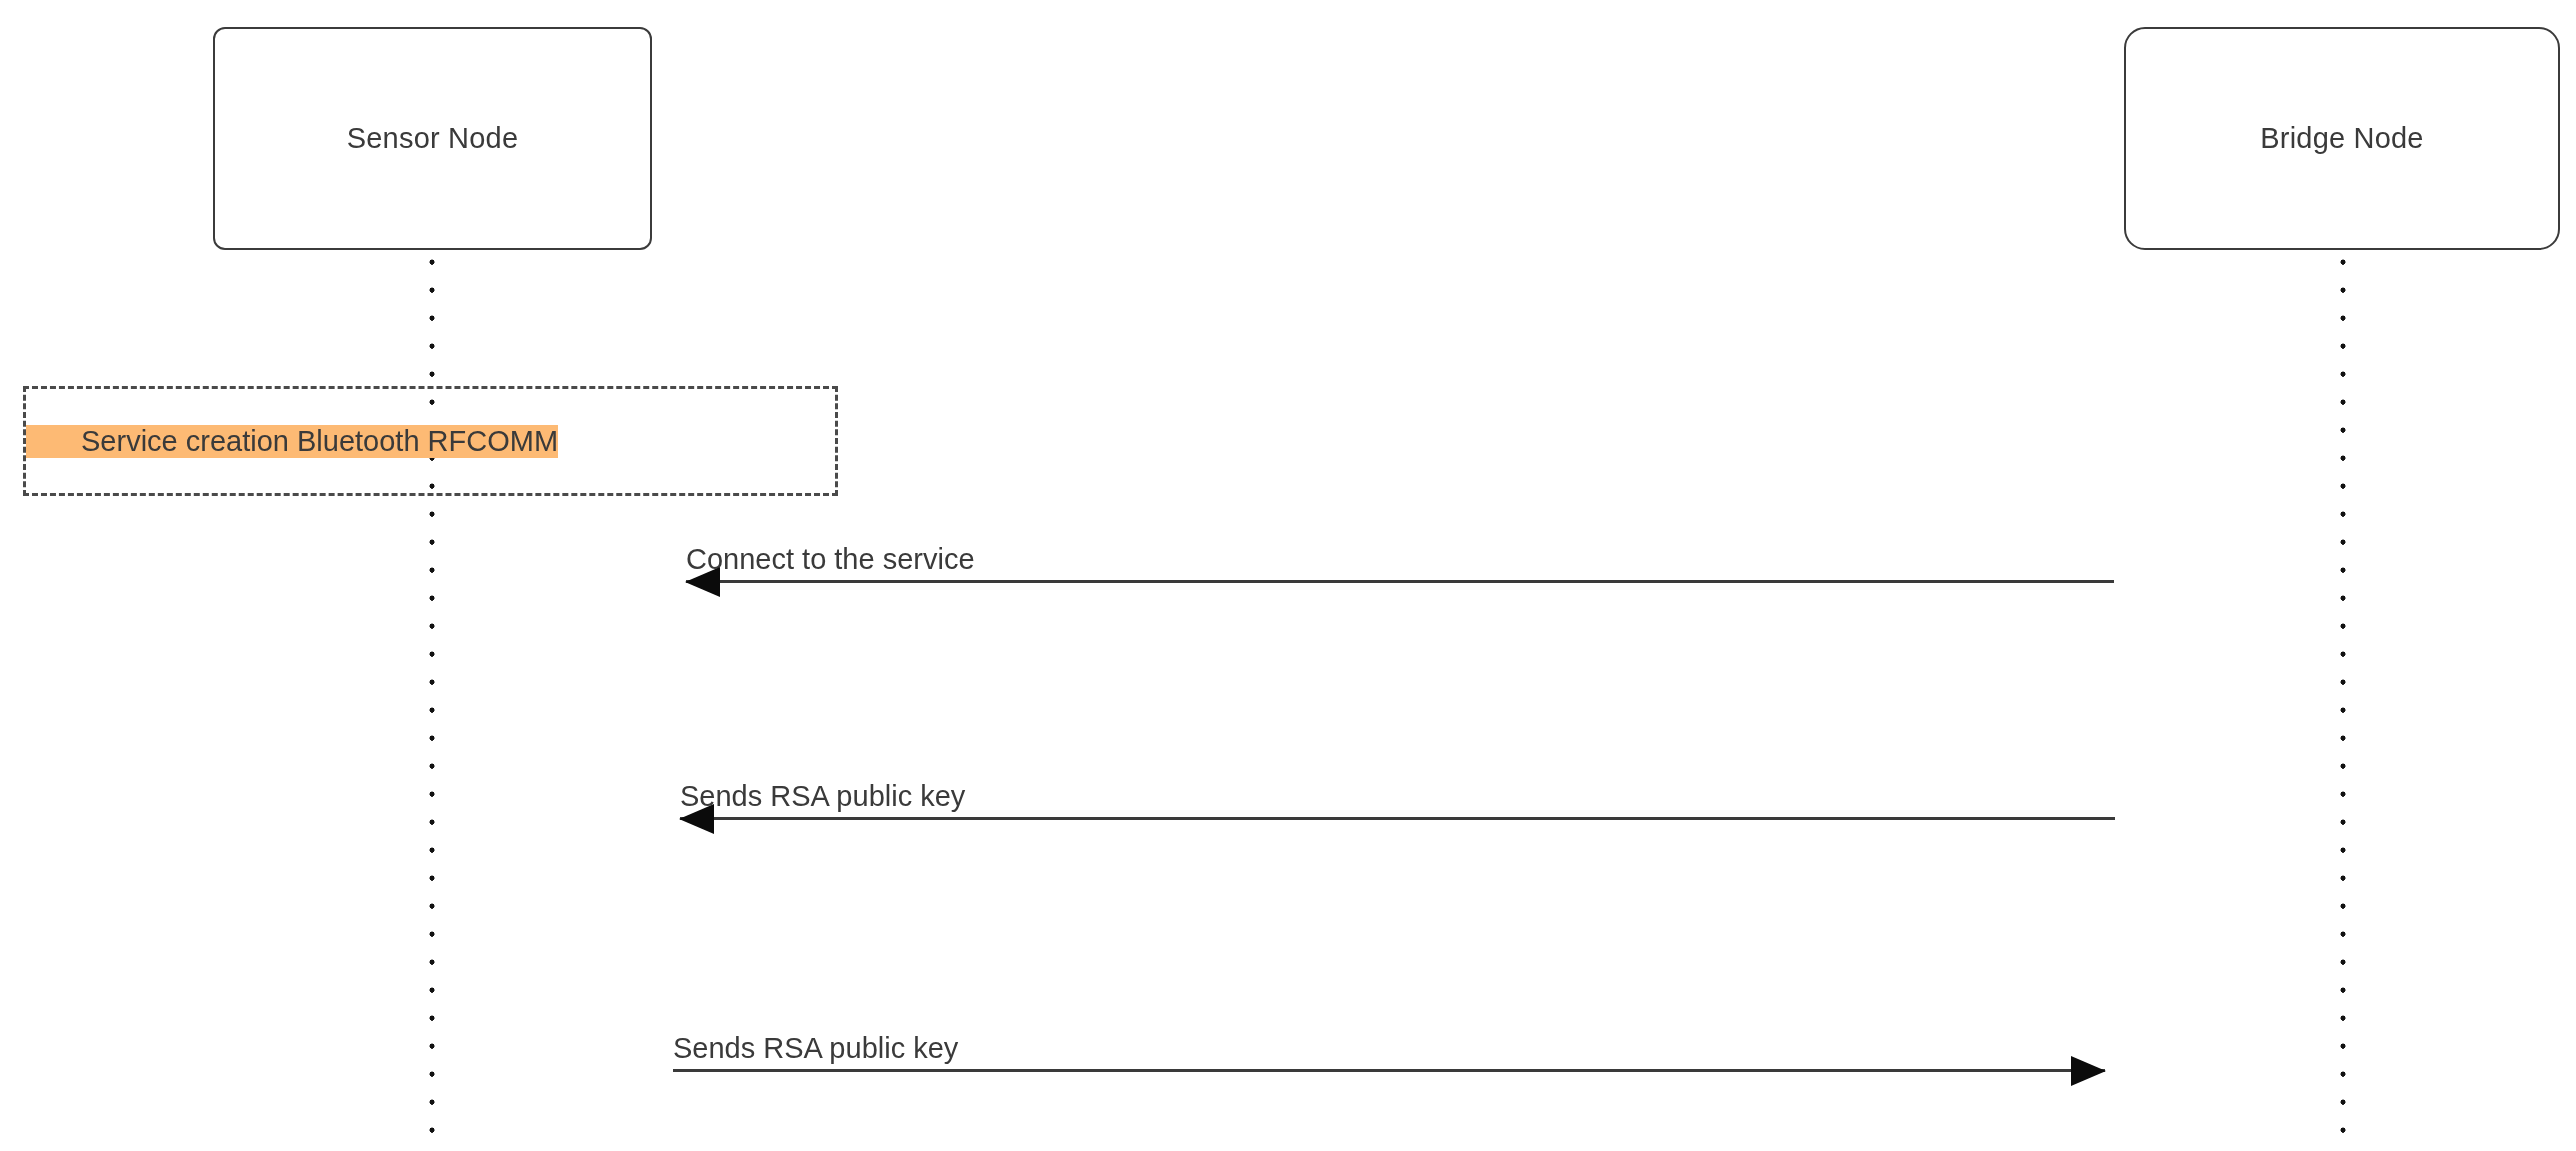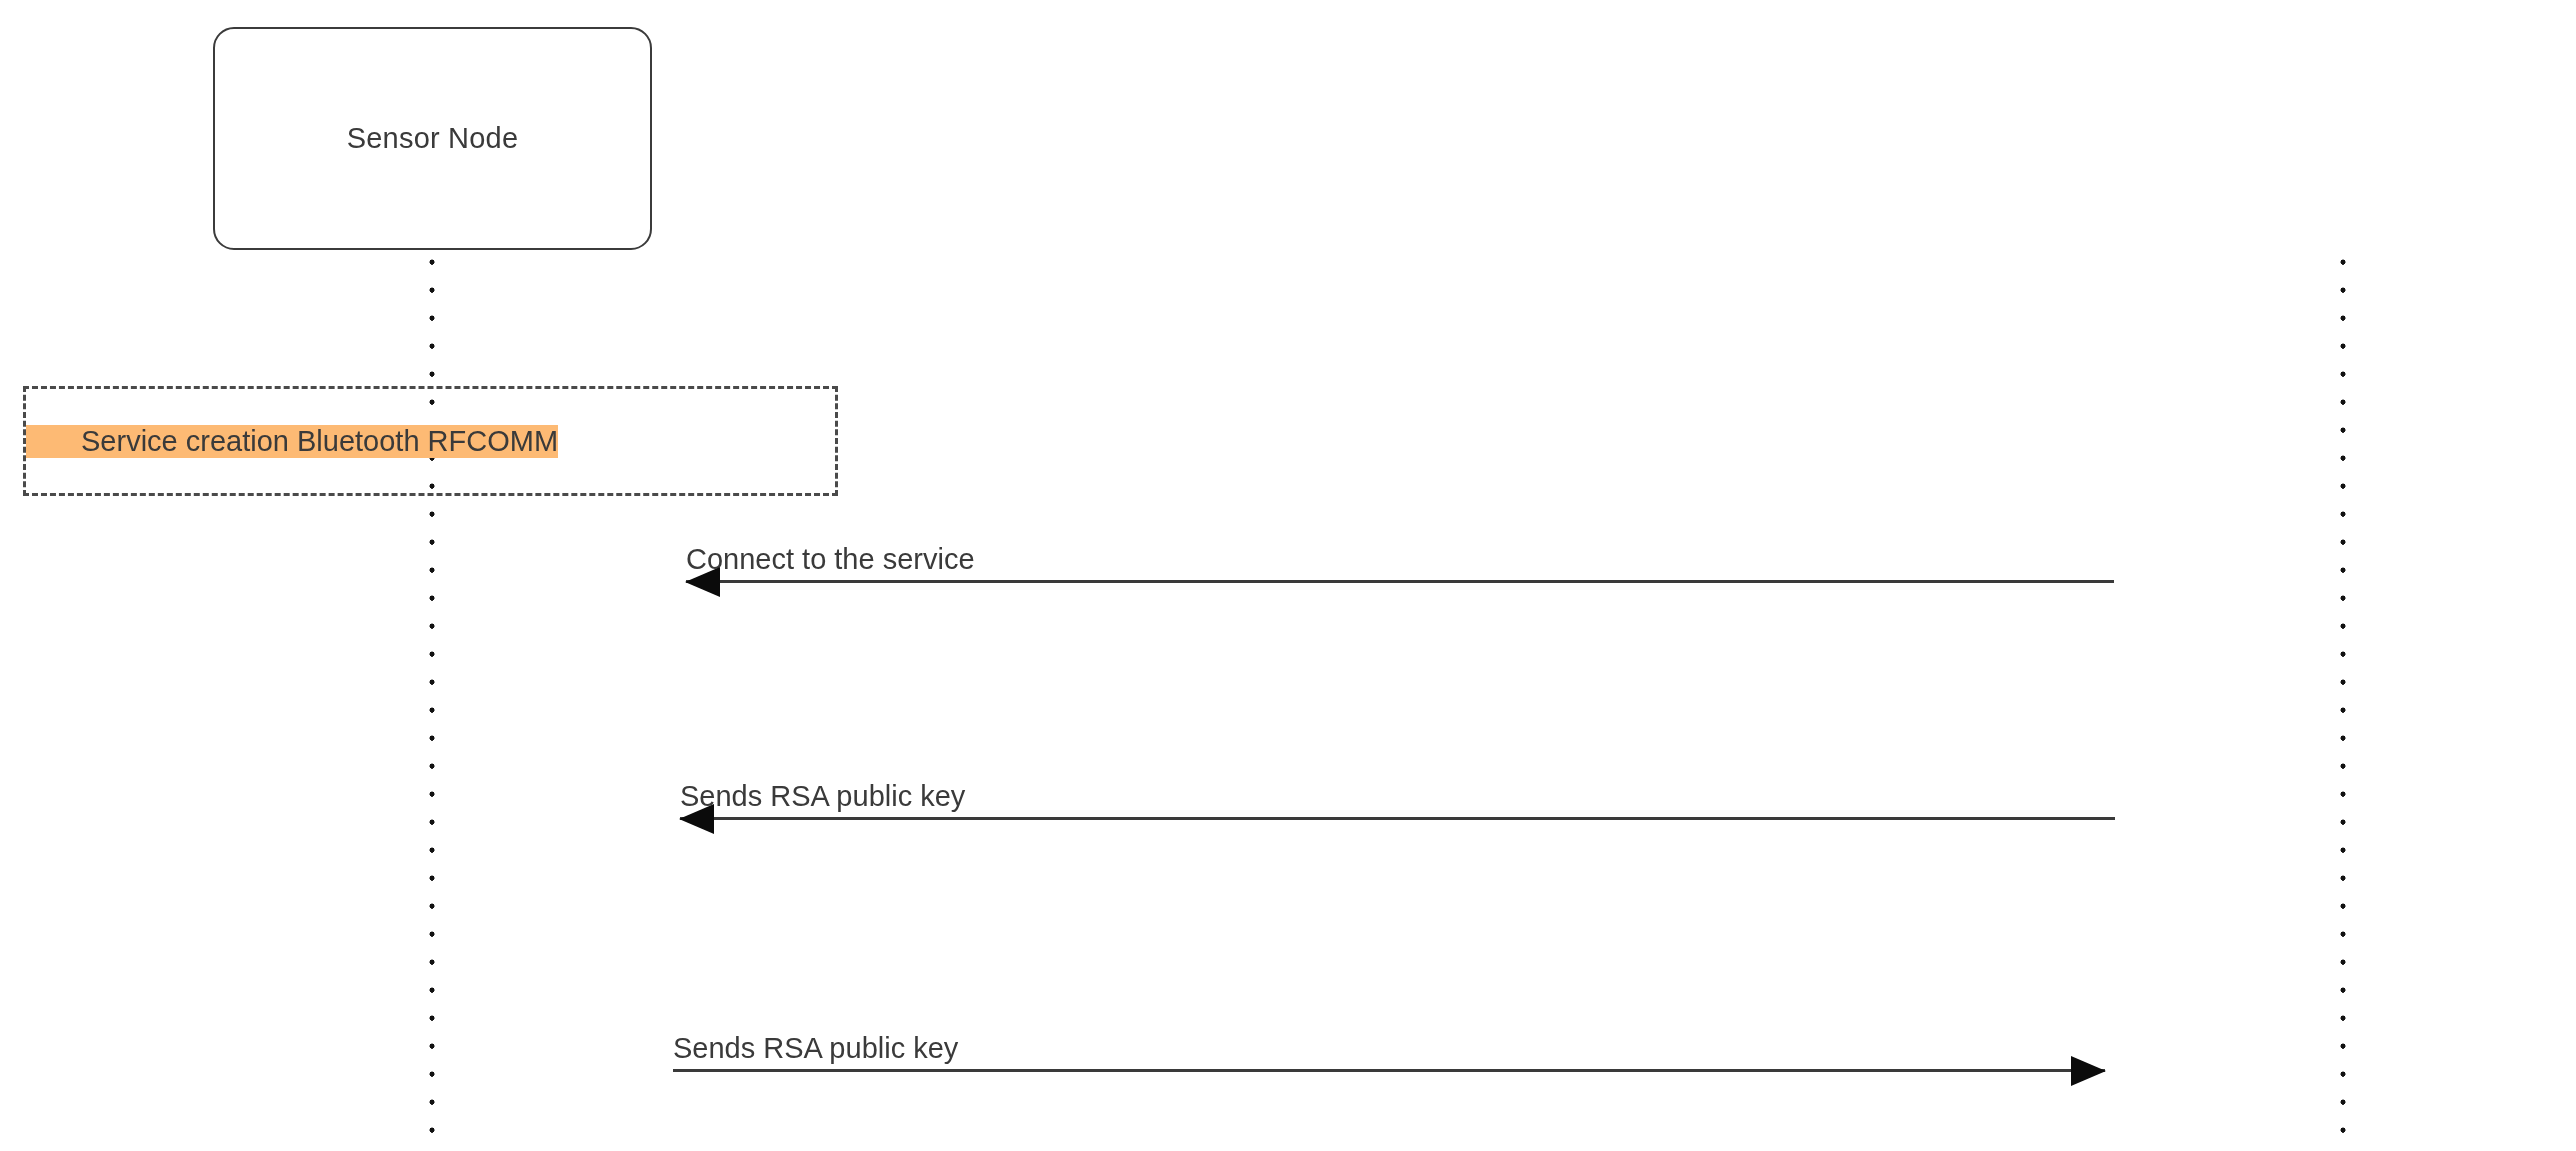--- a/index.html
+++ b/index.html
@@ -28,21 +28,21 @@
     display: flex;
     align-items: center;
     justify-content: center;
   }
   .participant-label {
     font-size: 29px;
     color: #3a3a3a;
     letter-spacing: 0.2px;
     white-space: nowrap;
   }
-  #participant-0 { left: 213px;  top: 26.6px; width: 439px; height: 223px; }
+  #participant-0 { left: 213px;  top: 26.6px; width: 439px; height: 223px; border-radius: 12px; }
   #participant-1 { left: 2124px; top: 26.6px; width: 436px; height: 223px; }
 
   
   .lifeline {
     position: absolute;
     width: 6.2px;
     background-image: radial-gradient(
         circle at 3.1px 3.1px,
         #111 2.4px,
         rgba(0,0,0,0) 2.8px);
@@ -122,20 +122,23 @@
 </style>
 </head>
 <body>
 
 <div id="canvas">
 
   <div class="participant" id="participant-0">
     <span class="participant-label">Sensor Node</span>
   </div>
 
+  <div class="participant" id="participant-1">
+    <span class="participant-label">Bridge Node</span>
+  </div>
 
   <div class="lifeline" id="lifeline-0"></div>
   <div class="lifeline" id="lifeline-1"></div>
 
   <div class="note-frame" id="note-0">
     <span class="note-label">Service creation Bluetooth RFCOMM</span>
   </div>
 
   <div class="message" id="message-0">
     <span class="message-label">Connect to the service</span>

